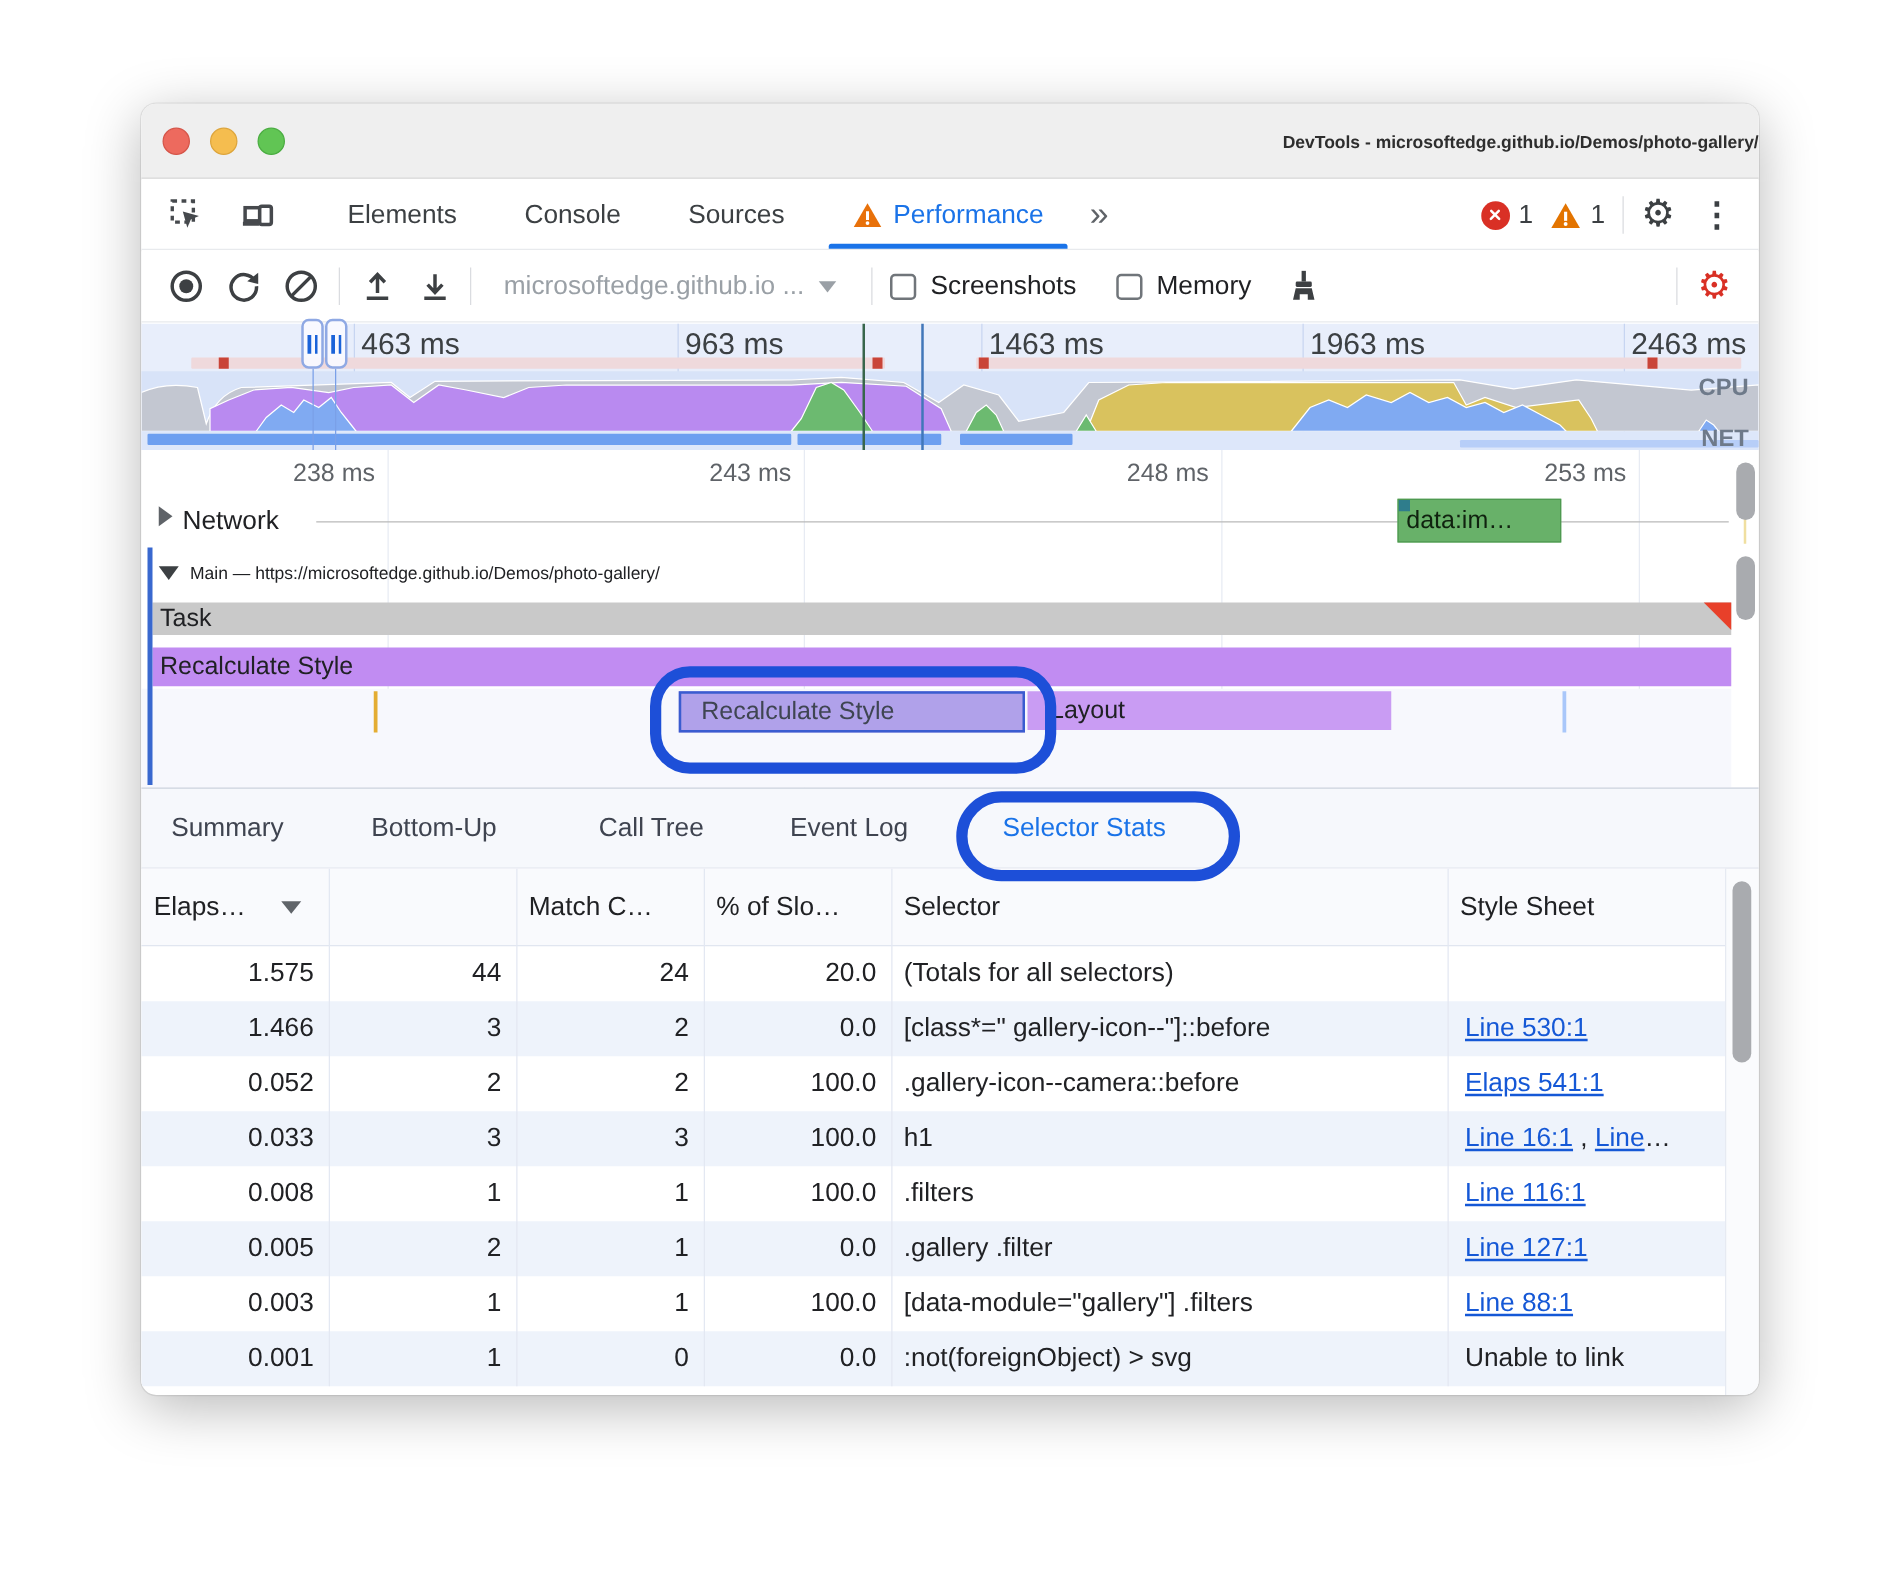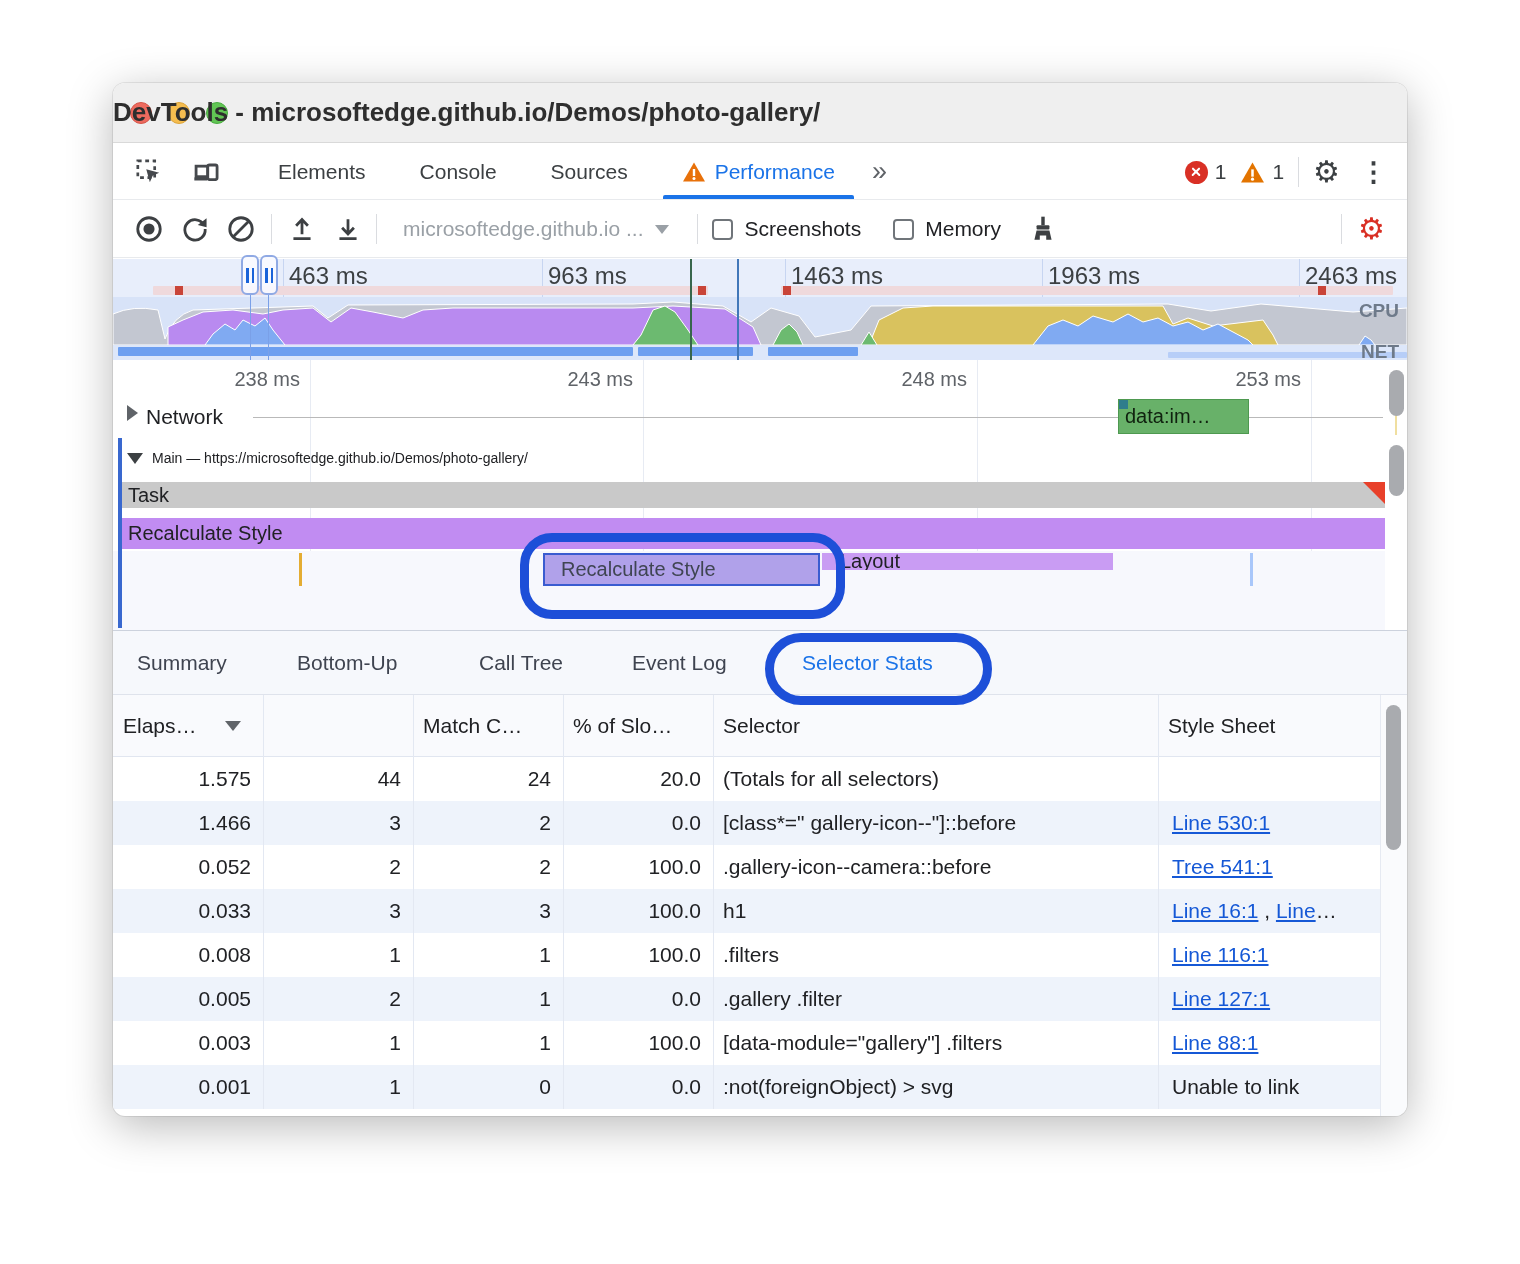--- a/index.html
+++ b/index.html
@@ -8,21 +8,21 @@
   #win{position:absolute;left:113px;top:83px;width:1294px;height:1033px;background:#fff;
     border-radius:12px;overflow:hidden;box-shadow:0 10px 45px rgba(0,0,0,.28),0 0 0 1px rgba(0,0,0,.08);}
   
   .titlebar{position:absolute;left:0;top:0;width:100%;height:60px;background:#efefef;
     border-bottom:1px solid #d9d9d9;display:flex;align-items:center;}
   .lights{display:flex;gap:16px;padding-left:17px;}
   .light{width:22px;height:22px;border-radius:50%;}
   .light.red{background:#ed6a5e;border:1px solid #d55549;}
   .light.yellow{background:#f5bd4f;border:1px solid #dda53c;}
   .light.green{background:#61c554;border:1px solid #4aad41;}
-  .title{position:absolute;left:0;right:0;text-align:left;font-size:26px;font-weight:bold;color:#2e2e2e;}
+  .title{position:absolute;left:0;right:0;text-align:right;font-size:14px;font-weight:bold;color:#2e2e2e;}
   
   .tabbar{position:absolute;left:0;top:61px;width:100%;height:56px;background:#fff;
     border-bottom:1px solid #e8eaed;display:flex;align-items:stretch;}
   .tb-icon{width:34px;display:flex;align-items:center;justify-content:center;align-self:center;height:36px;border-radius:4px;}
   .tabbar .tb-icon.first{margin-left:18px;} .tabbar .tb-icon + .tb-icon{margin-left:24px;}
   .dtab{display:flex;align-items:center;padding:0 27px;font-size:21px;color:#3c4043;position:relative;}
   .dtab.first{margin-left:28px;}
   .dtab.active{color:#1a73e8;}
   .dtab.active .tab-underline{position:absolute;left:8px;right:8px;bottom:0;height:4px;background:#1a73e8;border-radius:2px 2px 0 0;}
   .dtab .warn-ic{margin-right:9px;display:flex;}
@@ -76,21 +76,21 @@
     font-size:20px;color:#10220f;display:flex;align-items:center;padding-left:6px;z-index:3;}
   .net-badge .corner{position:absolute;left:0;top:0;width:9px;height:9px;background:#2f7d8c;}
   .main-hdr{position:absolute;left:14px;top:90px;font-size:14px;color:#202124;display:flex;align-items:center;gap:9px;}
   .left-accent{position:absolute;left:5px;top:78px;width:4px;height:190px;background:#3968cf;z-index:3;}
   .bar{position:absolute;display:flex;align-items:center;font-size:20px;color:#202124;overflow:hidden;white-space:nowrap;}
   .bar.task{left:9px;top:122px;width:1263px;height:26px;background:#c9c9c9;padding-left:6px;}
   .bar.recalc{left:9px;top:158px;width:1263px;height:31px;background:#c18cf2;padding-left:6px;}
   .red-corner{position:absolute;right:0;top:122px;width:0;height:0;border-top:22px solid #e8402a;border-left:22px solid transparent;z-index:4;}
   .bar.sel-event{left:430px;top:193px;width:277px;height:33px;background:#b0a1ea;border:2px solid #3a5cd0;
     padding-left:16px;color:#3f4552;z-index:2;}
-  .bar.layout{left:709px;top:193px;width:291px;height:17px;background:#c99cf3;padding-left:18px;}
+  .bar.layout{left:709px;top:193px;width:291px;height:31px;background:#c99cf3;padding-left:18px;}
   .mini-tick{position:absolute;top:193px;width:3px;height:33px;}
   .scroll-thumb{position:absolute;left:1276px;width:15px;background:#a9abaf;border-radius:8px;z-index:5;}
   
   .ring{position:absolute;border:9px solid #1d4fd8;border-radius:32px;z-index:20;pointer-events:none;}
   
   .btabs{position:absolute;left:0;top:547px;width:100%;height:65px;background:#f6f8fc;
     border-top:1px solid #ccd2dd;border-bottom:1px solid #dfe3ec;}
   .btab{position:absolute;top:0;height:64px;display:flex;align-items:center;font-size:21px;color:#3f4450;padding:0 4px;}
   .btab.active{color:#1a73e8;}
   .tbl{position:absolute;left:0;top:612px;width:1267px;height:414px;background:#fff;}
@@ -375,21 +375,21 @@
           <div class="tcell num" style="left: 450px; width: 150px;">0.0</div>
           <div class="tcell txt" style="left: 600px; width: 445px;">[class*=" gallery-icon--"]::before</div>
           <div class="tcell txt" style="left: 1045px; width: 222px; padding-left: 14px;"><span class="lnk">Line 530:1</span></div>
         </div>
         <div class="trow" style="top: 150px;">
           <div class="tcell num" style="left: 0px; width: 150px;">0.052</div>
           <div class="tcell num" style="left: 150px; width: 150px;">2</div>
           <div class="tcell num" style="left: 300px; width: 150px;">2</div>
           <div class="tcell num" style="left: 450px; width: 150px;">100.0</div>
           <div class="tcell txt" style="left: 600px; width: 445px;">.gallery-icon--camera::before</div>
-          <div class="tcell txt" style="left: 1045px; width: 222px; padding-left: 14px;"><span class="lnk">Tree 541:1</span></div>
+          <div class="tcell txt" style="left: 1045px; width: 222px; padding-left: 14px;"><span class="lnk">Elaps 541:1</span></div>
         </div>
         <div class="trow stripe" style="top: 194px;">
           <div class="tcell num" style="left: 0px; width: 150px;">0.033</div>
           <div class="tcell num" style="left: 150px; width: 150px;">3</div>
           <div class="tcell num" style="left: 300px; width: 150px;">3</div>
           <div class="tcell num" style="left: 450px; width: 150px;">100.0</div>
           <div class="tcell txt" style="left: 600px; width: 445px;">h1</div>
           <div class="tcell txt" style="left: 1045px; width: 222px; padding-left: 14px;"><span class="lnk">Line 16:1</span><span class=""> , </span><span class="lnk">Line</span><span class="">…</span></div>
         </div>
         <div class="trow" style="top: 238px;">

